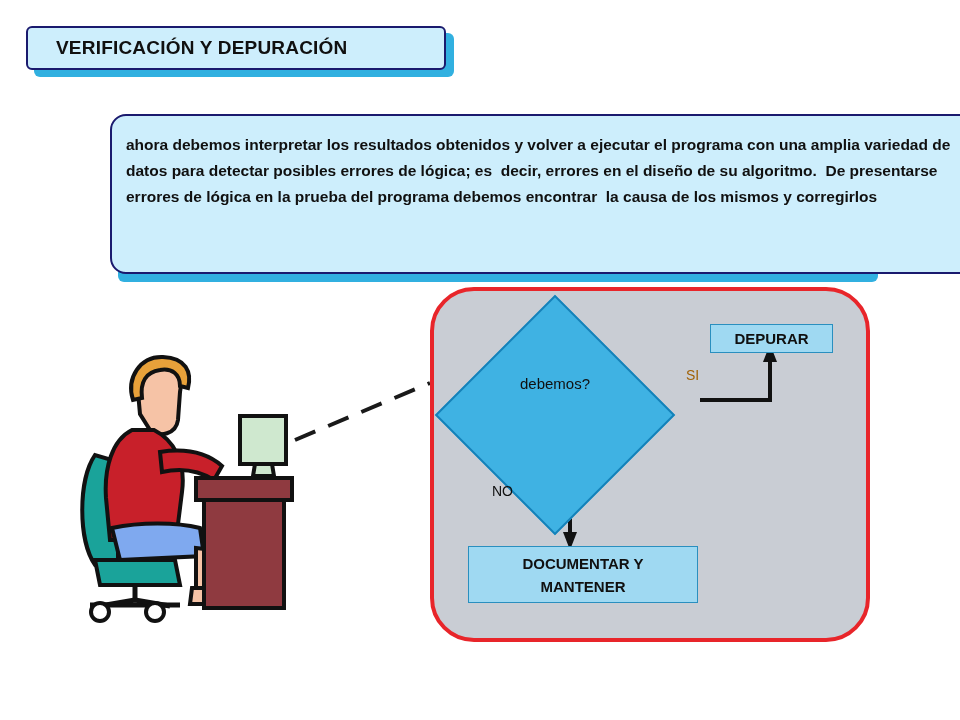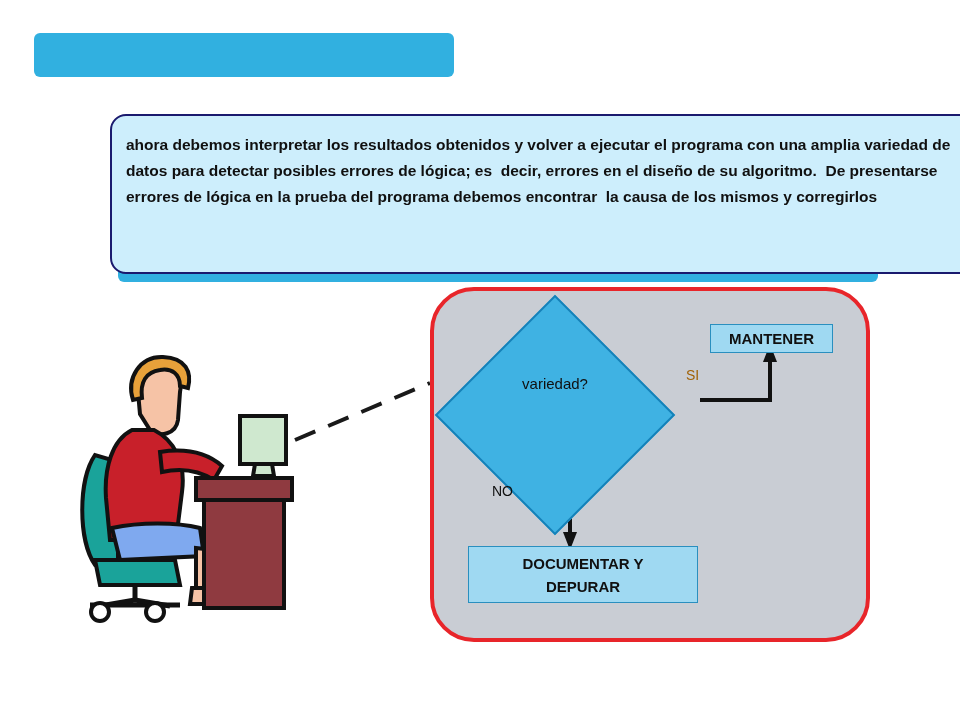--- a/index.html
+++ b/index.html
@@ -182,20 +182,23 @@
     height: 720px;
     pointer-events: none;
   }
 </style>
 </head>
 <body>
 
 <div id="slide">
 
   <div class="title-shadow"></div>
+  <div class="title-box">
+    <span class="title-text">VERIFICACIÓN Y DEPURACIÓN</span>
+  </div>
 
   <div class="body-shadow"></div>
   <div class="body-box">
     <div class="body-text">ahora debemos interpretar los resultados obtenidos y volver a ejecutar el programa con una amplia variedad de datos para detectar posibles errores de lógica; es  decir, errores en el diseño de su algoritmo.  De presentarse errores de lógica en la prueba del programa debemos encontrar  la causa de los mismos y corregirlos</div>
   </div>
 
   <svg class="overlay" viewBox="0 0 960 720">
 
     <path d="M295 440 L430 383" stroke="#1a1a1a" stroke-width="4" stroke-dasharray="22,14" fill="none"></path>
 
@@ -231,28 +234,28 @@
 
     <path d="M700 400 L770 400 L770 358" stroke="#111111" stroke-width="4" fill="none"></path>
     <path d="M770 344 L763 362 L777 362 Z" fill="#111111"></path>
 
     <path d="M570 492 L570 538" stroke="#111111" stroke-width="4" fill="none"></path>
     <path d="M570 550 L563 532 L577 532 Z" fill="#111111"></path>
   </svg>
 
   <div class="diamond"></div>
   <div class="diamond-label">
-    <div>variedad?</div>
+    <div>debemos?</div>
   </div>
 
   <div class="label-si">SI</div>
   <div class="label-no">NO</div>
 
   <div class="depurar-box">
-    <span class="depurar-text">MANTENER</span>
+    <span class="depurar-text">DEPURAR</span>
   </div>
 
   <div class="documentar-box">
     <span class="documentar-text">DOCUMENTAR Y
-DEPURAR</span>
+MANTENER</span>
   </div>
 
 </div>
 
 </body></html>

